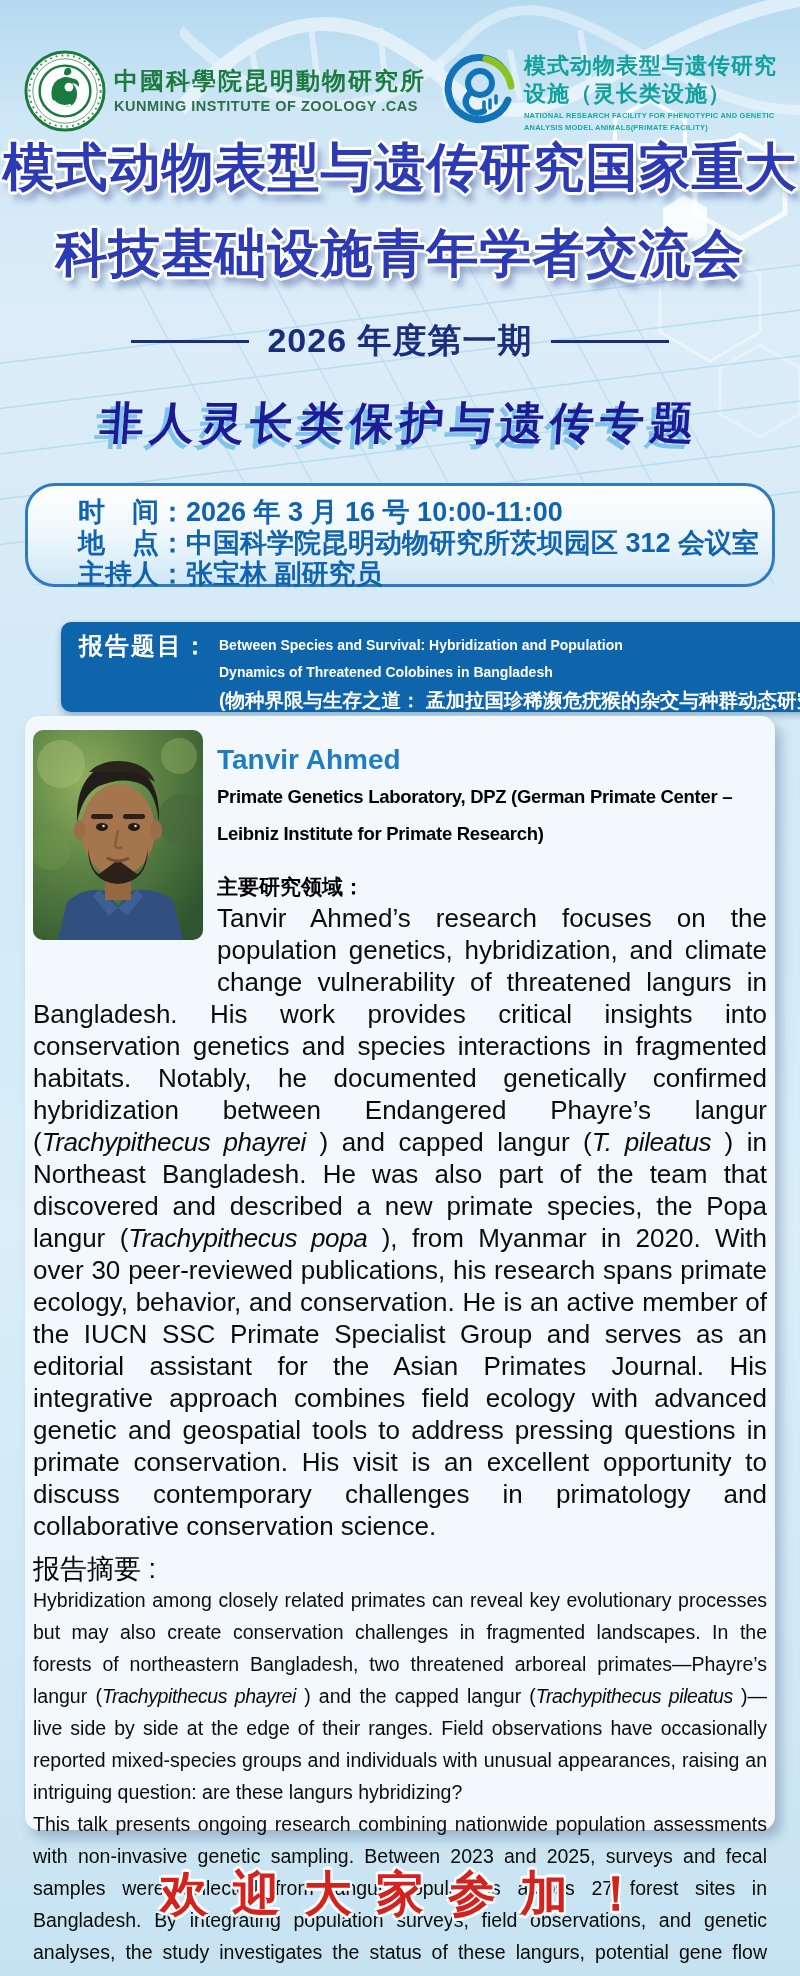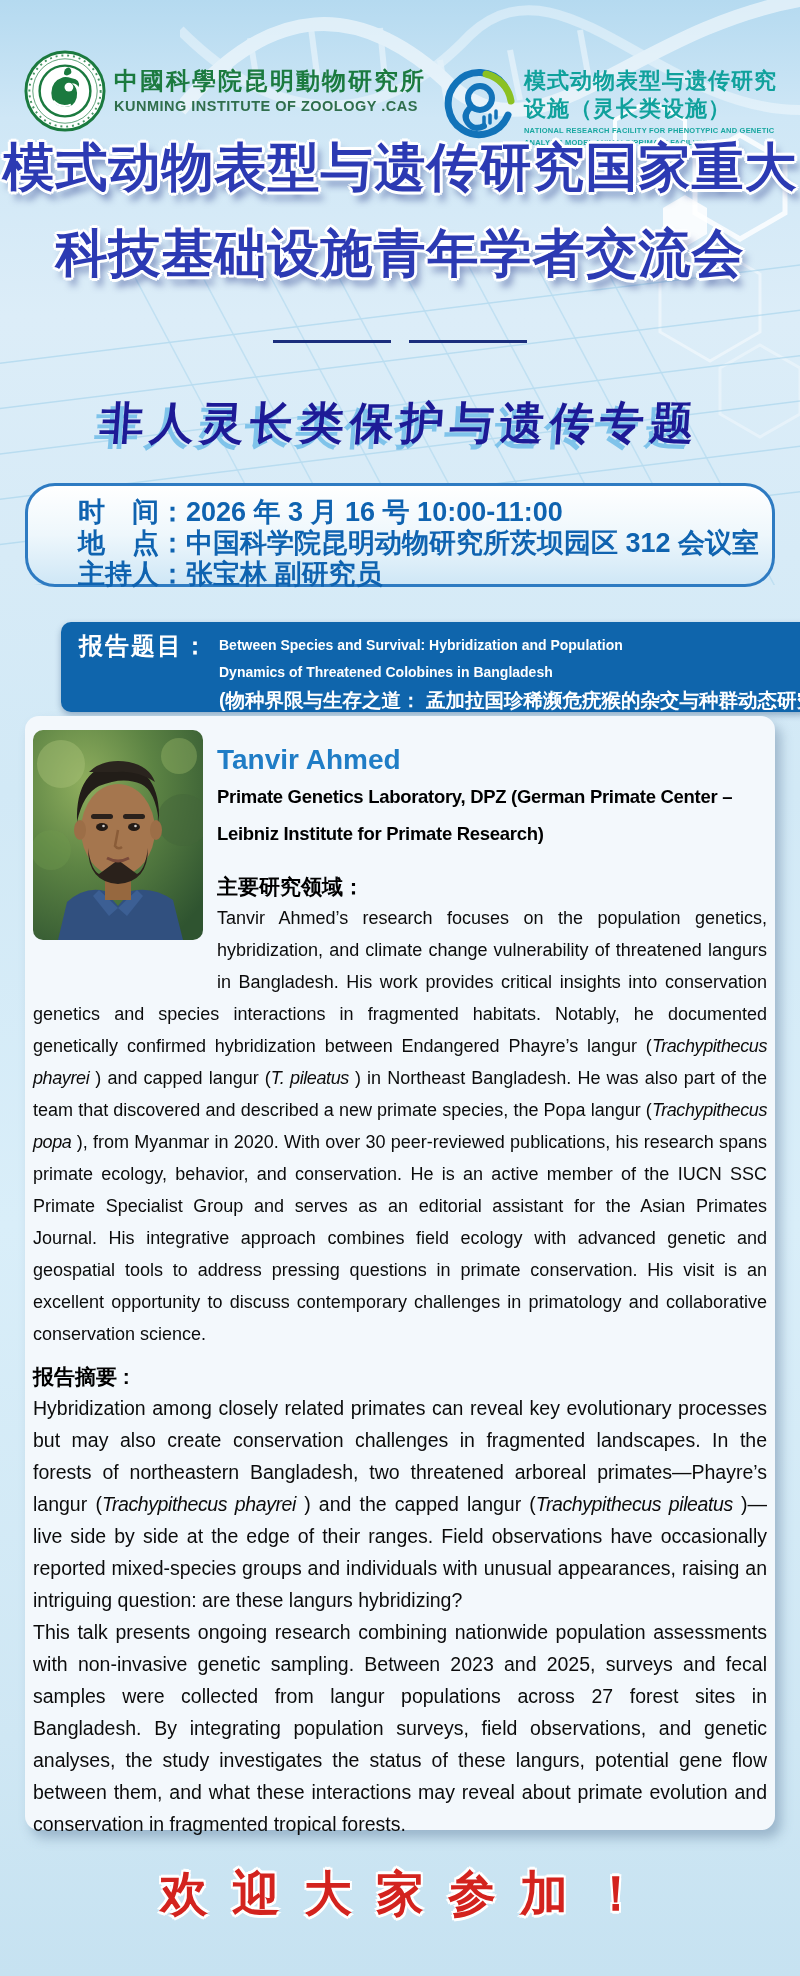--- a/index.html
+++ b/index.html
@@ -10,21 +10,21 @@
   }
   .deco{position:absolute;z-index:0;pointer-events:none;}
   .layer{position:absolute;z-index:1;}
 
   
   .header{top:0;left:0;width:800px;height:112px;margin-top:32px;}
   .kiz-group{position:absolute;left:24px;top:18px;display:flex;align-items:center;}
   .kiz-text{margin-left:8px;}
   .kiz-cn{font-size:24px;font-weight:bold;color:#1b7a3f;letter-spacing:2px;line-height:30px;}
   .kiz-en{font-size:14.5px;font-weight:bold;color:#2f6e4c;letter-spacing:.5px;line-height:20px;}
-  .facility-group{position:absolute;left:440px;top:35px;display:flex;align-items:center;justify-content:center;}
+  .facility-group{position:absolute;left:440px;top:20px;display:flex;align-items:center;justify-content:center;}
   .facility-text{margin-left:8px;}
   .fac-cn{font-size:22px;font-weight:bold;color:#10a19c;line-height:28px;letter-spacing:1px;}
   .fac-en{font-size:7.5px;font-weight:bold;color:#18a7a0;line-height:9px;letter-spacing:.2px;margin-top:3px;}
 
   
   .main-title{top:124px;left:0;width:800px;text-align:center;font-weight:900;
     color:#2c3ab3;font-size:52px;line-height:86px;letter-spacing:1px;
     text-shadow:-2px -2px 0 #fff,2px -2px 0 #fff,-2px 2px 0 #fff,2px 2px 0 #fff,
                 0 -3px 0 #fff,0 3px 0 #fff,-3px 0 0 #fff,3px 0 0 #fff,
                 5px 8px 7px rgba(25,45,130,.5);}
@@ -55,23 +55,23 @@
 
   
   .card{left:25px;top:716px;width:750px;height:1114px;box-sizing:border-box;background:#f3f8fc;
     border-radius:14px;box-shadow:6px 8px 12px rgba(95,125,155,.45);
     padding:24px 8px 0 8px;}
   .photo{position:absolute;left:8px;top:14px;width:170px;height:210px;border-radius:10px;overflow:hidden;}
   .speaker-head{margin-left:184px;}
   .speaker-name{font-size:28px;font-weight:bold;color:#1f7dc6;line-height:36px;margin-top:2px;}
   .affiliation{font-size:18.5px;font-weight:bold;color:#000;line-height:37px;letter-spacing:-.3px;}
   .research-label{font-size:21px;font-weight:bold;color:#000;margin-top:20px;line-height:30px;}
-  .bio{font-size:18px;line-height:32px;color:#0b0b0b;text-align:justify;}
+  .bio{font-size:26px;line-height:32px;color:#0b0b0b;text-align:justify;}
   .bio-spacer{float:left;width:184px;height:66px;}
-  .abstract-label{font-size:21px;font-weight:bold;color:#000;margin-top:12px;line-height:30px;}
+  .abstract-label{font-size:27px;font-weight:normal;color:#000;margin-top:12px;line-height:30px;}
   .abstract-p{font-size:19.5px;line-height:32px;color:#0b0b0b;text-align:justify;margin:0;}
   .italic-seg{font-style:italic;letter-spacing:-.4px;}
 
   
   .welcome{top:1862px;left:0;width:800px;text-align:center;font-size:48px;font-weight:900;
     color:#d3231e;letter-spacing:24px;text-indent:24px;
     text-shadow:-2px -2px 0 #fff,2px -2px 0 #fff,-2px 2px 0 #fff,2px 2px 0 #fff,0 3px 0 #fff,0 -3px 0 #fff;}
 </style>
 </head>
 <body>
@@ -159,20 +159,21 @@
   </div>
 </div>
 
 <div class="layer main-title">
   <div>模式动物表型与遗传研究国家重大</div>
   <div>科技基础设施青年学者交流会</div>
 </div>
 
 <div class="layer session">
   <div class="session-rule"></div>
+  <div class="session-label">2026 年度第一期</div>
   <div class="session-rule"></div>
 </div>
 
 <div class="layer topic">非人灵长类保护与遗传专题</div>
 
 <div class="layer info-box">
   <div class="info-row">
     <span>时　间：</span><span>2026 年 3 月 16 号 10:00-11:00</span>
   </div>
   <div class="info-row">

